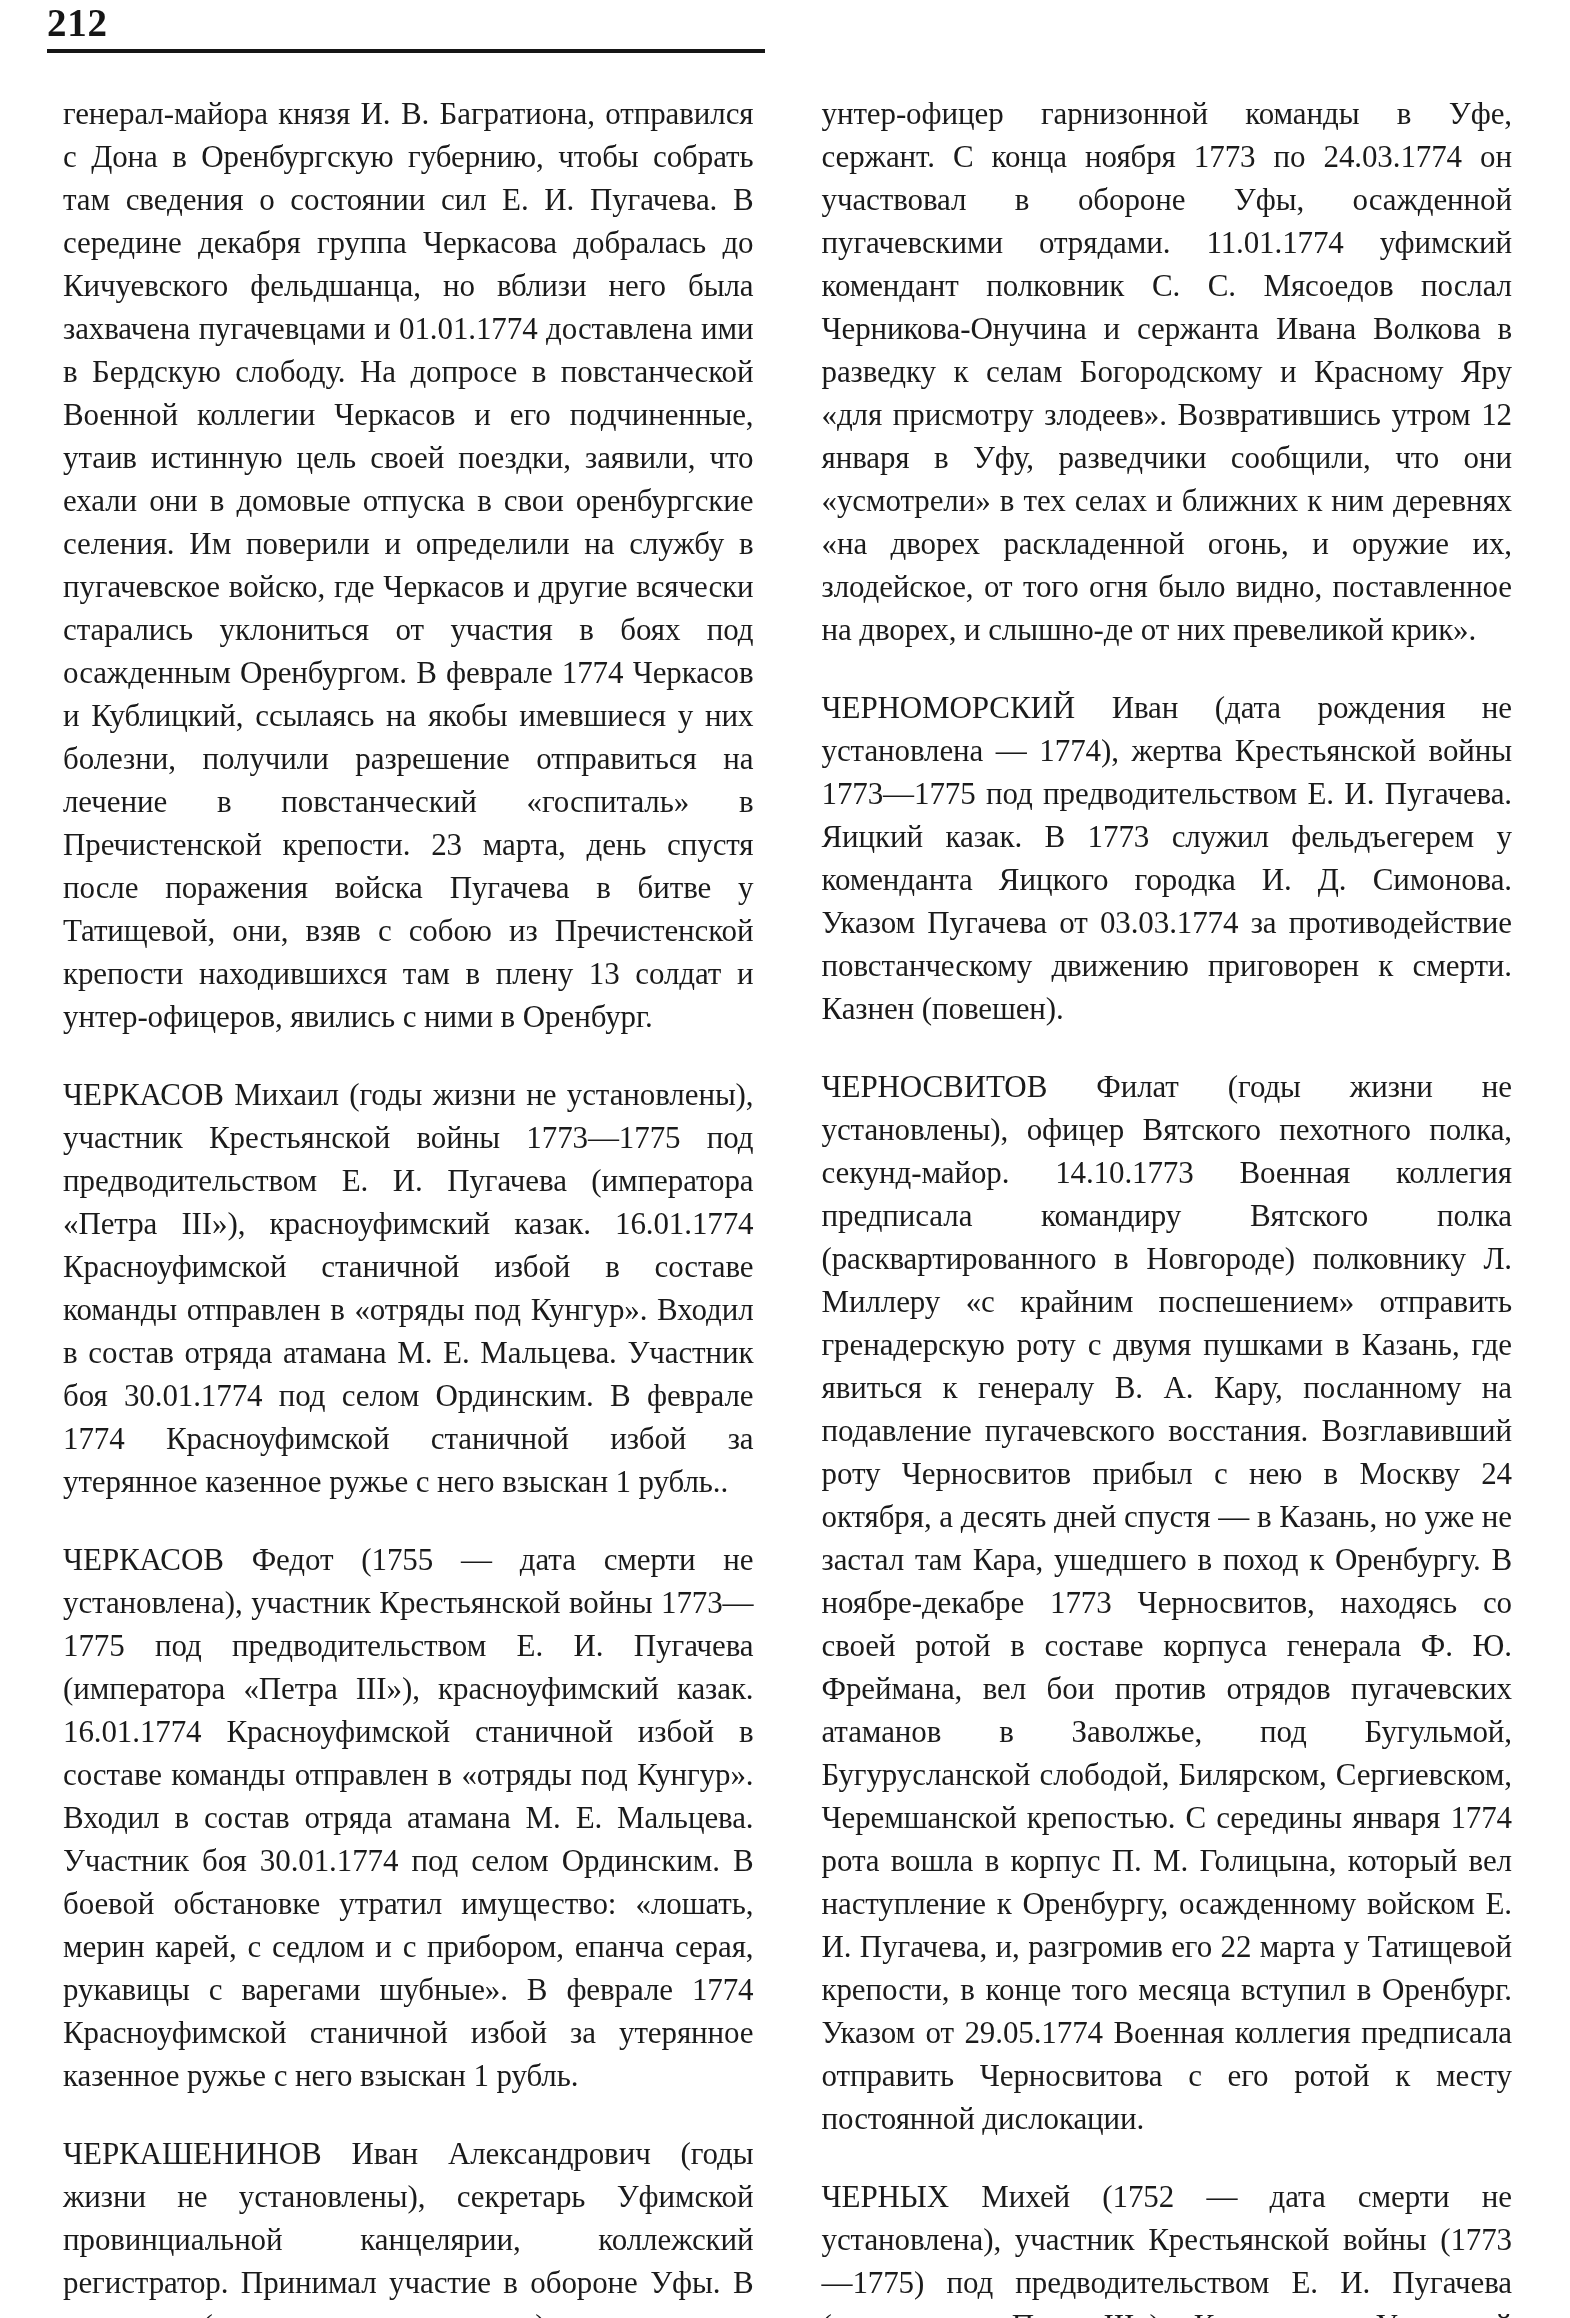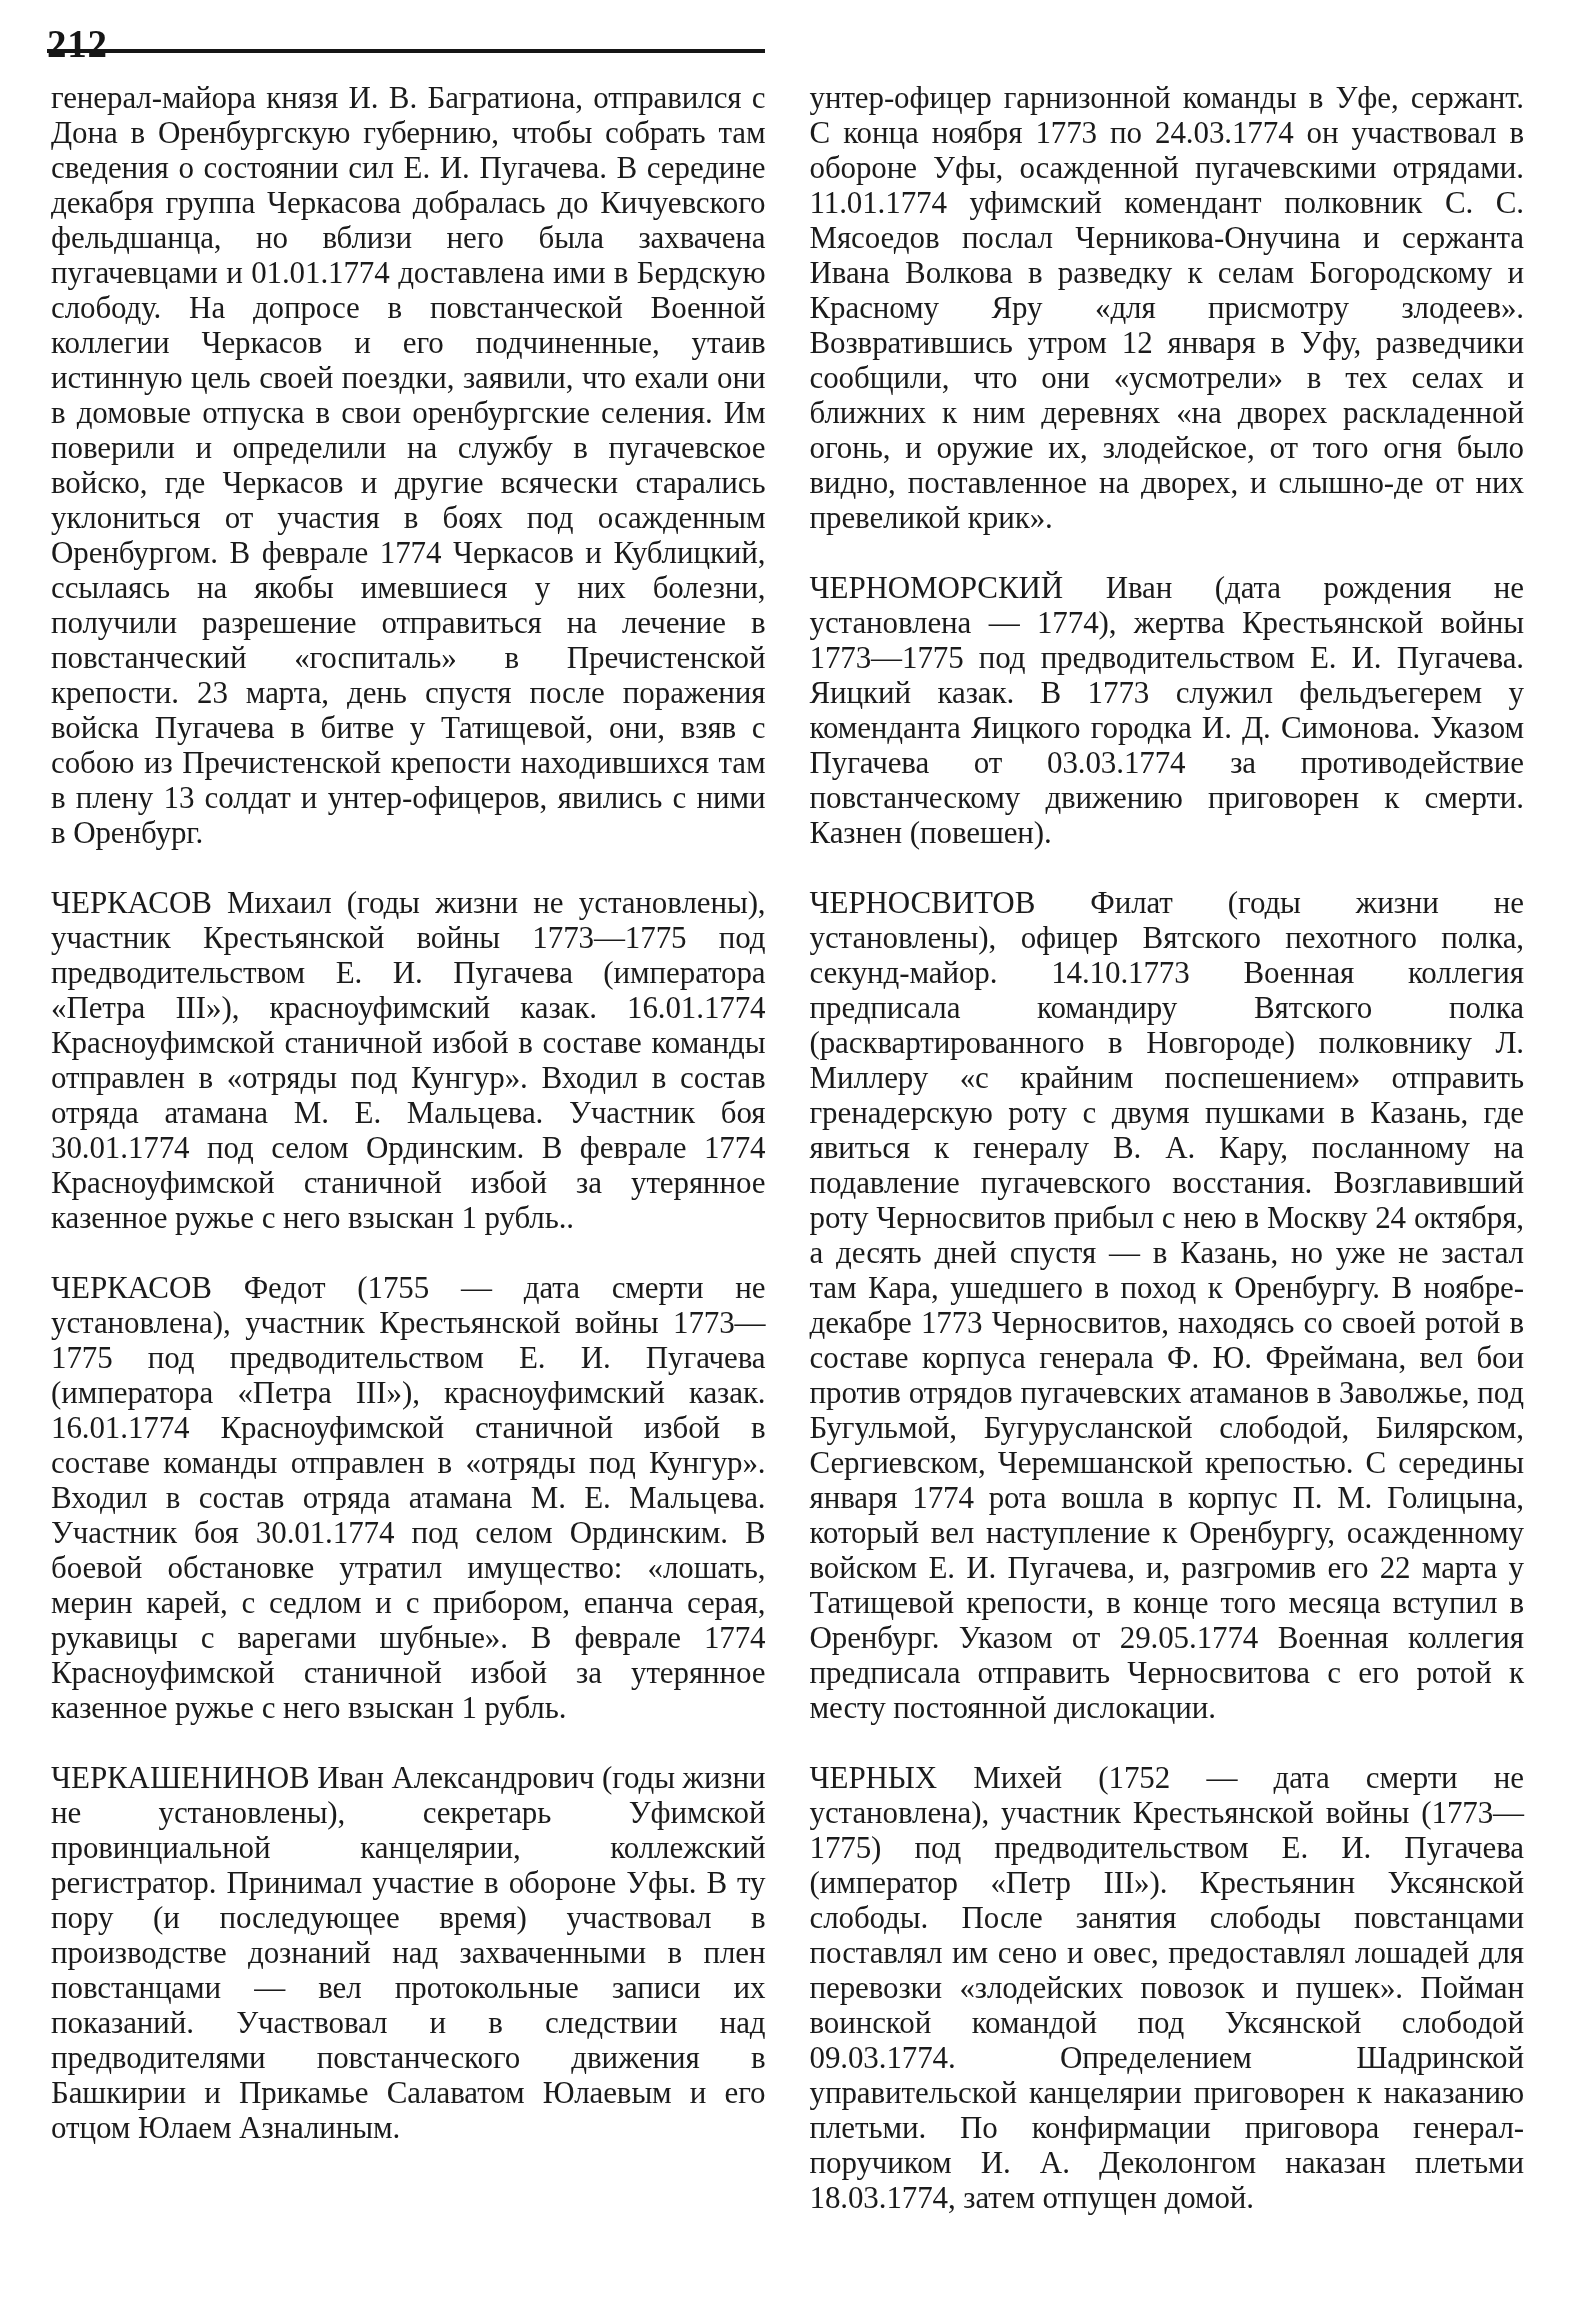--- a/index.html
+++ b/index.html
@@ -8,21 +8,21 @@
     width: 1571px;
     height: 2319px;
     background: #ffffff;
     overflow: hidden;
     font-family: "Liberation Serif", "DejaVu Serif", serif;
     color: #1b1b1b;
     -webkit-font-smoothing: antialiased;
   }
   .pagenum {
     position: absolute;
-    top: 21px;
+    top: 0;
     left: 47px;
     font-size: 39px;
     font-weight: 700;
     letter-spacing: 0.7px;
     color: #161616;
   }
   .header-rule {
     position: absolute;
     top: 49px;
     left: 47px;
@@ -33,23 +33,23 @@
   .columns {
     position: absolute;
     top: 76px;
     left: 47px;
     width: 1481px;
     display: flex;
     gap: 36px;
   }
   .col { width: 723px; }
   p.entry {
-    margin: 4px;
+    margin: 16px;
     font-size: 31px;
-    line-height: 35px;
+    line-height: 43px;
     text-align: justify;
     letter-spacing: -0.1px;
     hyphens: auto;
   }
   p.entry + p.entry { margin-top: 35px; }
   .head { font-weight: 400; }
 </style>
 </head>
 <body>
 

